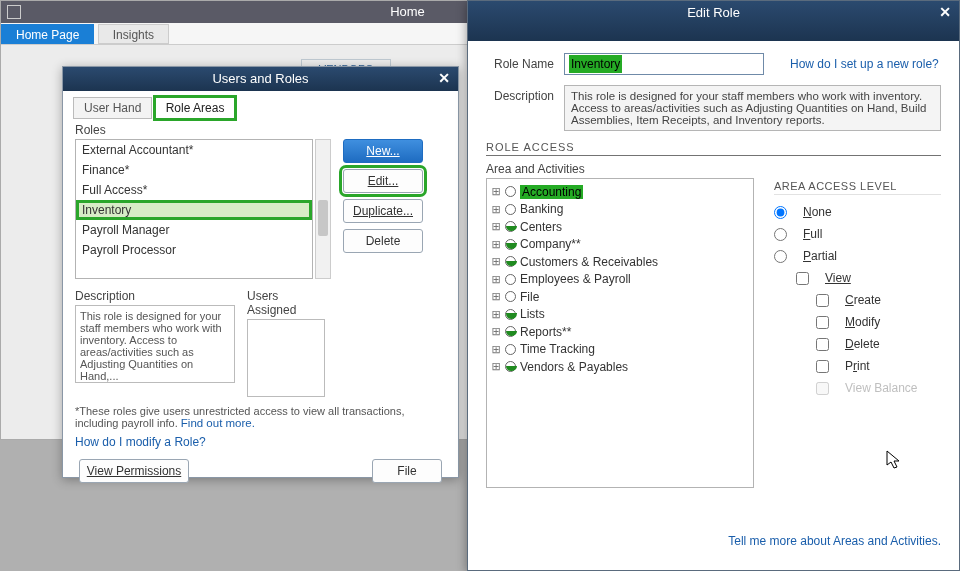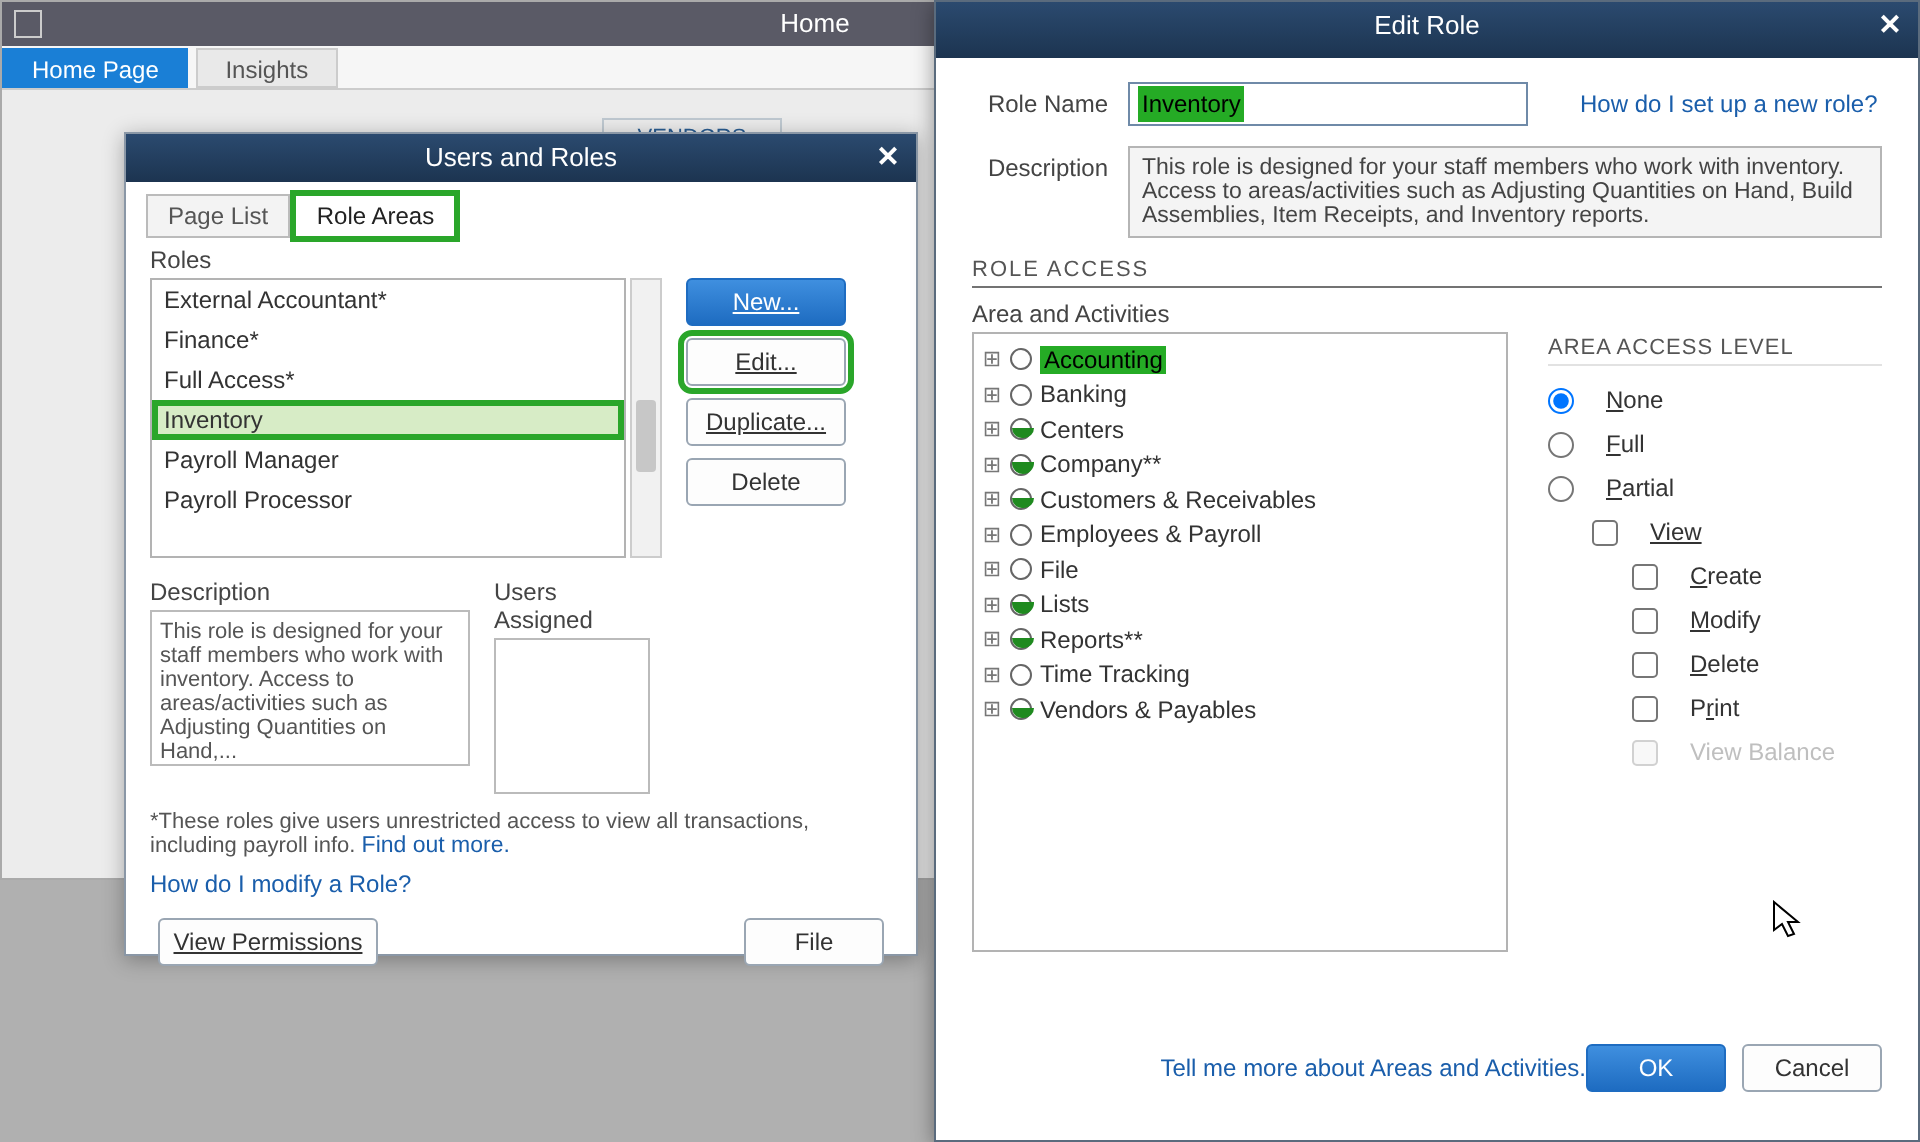--- a/index.html
+++ b/index.html
@@ -38,21 +38,21 @@
   .desc-row { display:flex; gap:12px; margin-top:10px;}
   .desc-col { width:160px;}
   .desc-box { width:160px; height:78px; border:1px solid #bbb; padding:4px; font-size:11px; color:#555; overflow:hidden;}
   .assigned-box { width:78px; height:78px; border:1px solid #bbb;}
   .ur-note { font-size:11px; color:#555; margin-top:8px;}
   .ur-link { color:#1a5eab; cursor:pointer; font-size:11.5px;}
   .ur-footer { display:flex; justify-content:space-between; margin-top:10px; padding:0 4px;}
 
   
   .er-window { position:absolute; left:467px; top:0; width:493px; height:571px; background:#fff; border:1px solid #5a6b7d; box-shadow:0 2px 10px rgba(0,0,0,.4);}
-  .er-title { height:28px; background:linear-gradient(#2b4a6f,#1c3450); color:#fff; text-align:center; line-height:24px; position:relative; font-size:13px;}
+  .er-title { height:40px; background:linear-gradient(#2b4a6f,#1c3450); color:#fff; text-align:center; line-height:24px; position:relative; font-size:13px;}
   .er-title .xbtn { position:absolute; right:6px; top:4px; width:16px; height:16px; color:#fff; font-weight:bold; cursor:pointer; font-size:14px; line-height:14px;}
   .er-body { padding:12px 18px;}
   .er-row { display:flex; align-items:flex-start; margin-bottom:10px; gap:10px;}
   .er-lbl { width:68px; text-align:right; color:#444; padding-top:4px; font-size:12px;}
   .er-input { flex:0 0 200px; height:22px; border:1px solid #6f8aa8; padding:0 4px; font-size:12px; }
   .er-input .selbg { display:inline-block; background:#25ab25; color:#000; padding:0 2px; line-height:18px; margin-top:1px;}
   .er-helplink { color:#1a5eab; font-size:12px; margin-left:16px; padding-top:4px; cursor:pointer;}
   .er-desc { flex:1; height:46px; border:1px solid #b5b5b5; background:#f4f4f4; padding:4px 6px; font-size:11.5px; color:#444;}
   .er-section { font-size:11px; letter-spacing:1px; color:#555; border-bottom:1px solid #737373; margin:6px 0 6px 0; padding-bottom:2px;}
   .er-cols { display:flex; gap:20px;}
@@ -94,21 +94,21 @@
     <div>s</div>
   </div>
 </div>
 
 <div class="ur-window">
   <div class="ur-title">
     <span>Users and Roles</span>
     <span class="xbtn">✕</span>
   </div>
   <div class="ur-tabs">
-    <span class="ur-tab">Page List</span>
+    <span class="ur-tab">User Hand</span>
     <span class="ur-tab active hl">Role Areas</span>
   </div>
   <div class="ur-body">
     <div class="ur-label">Roles</div>
     <div class="roles-wrap">
       <div style="position:relative;">
         <div class="roles-list">
           <div class="item">External Accountant*</div>
           <div class="item">Finance*</div>
           <div class="item">Full Access*</div>
@@ -260,23 +260,19 @@
             <span>P<span class="und">r</span>int</span>
           </label>
         <label class="check-row indent2 disabled">
             <input type="checkbox" disabled="" style="">
             <span>View Balance</span>
           </label>
       </div>
     </div>
     <div class="er-footer">
       <span class="ur-link" style="font-size:12px;">Tell me more about Areas and Activities.</span>
-      <div style="display:flex; gap:8px;">
-        <button class="winbtn primary">OK</button>
-        <button class="winbtn">Cancel</button>
-      </div>
     </div>
   </div>
 </div>
 
 <svg class="cursor-ptr" style="left:886px; top:450px;" viewBox="0 0 16 20">
     <path d="M1 1 L1 15 L5 12 L8 18 L11 17 L8 11 L13 11 Z" fill="#fff" stroke="#000" stroke-width="1"></path>
   </svg>
 
 </body></html>

